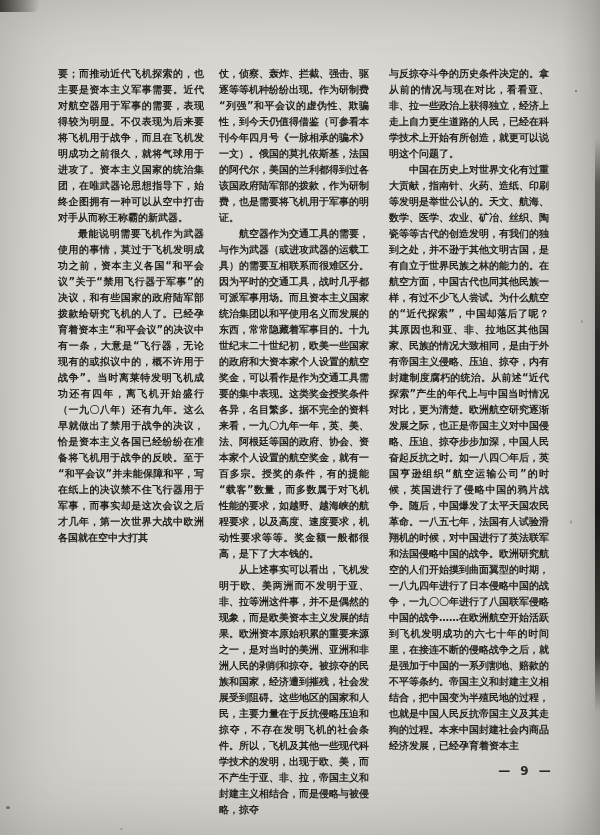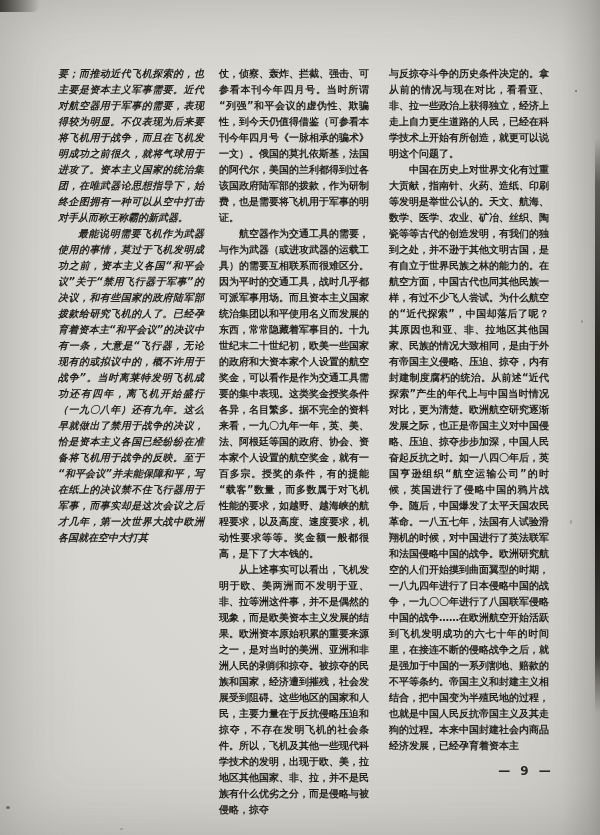--- a/index.html
+++ b/index.html
@@ -24,21 +24,21 @@
   .text-column {
     position: absolute;
     top: 66px;
     text-align: justify;
     color: #26231f;
     font-weight: 700;
     font-size: 10px;
     line-height: 16px;
     letter-spacing: 0px;
   }
-  .col-1 { left: 58px;  width: 146px; font-style: italic; }
+  .col-1 { left: 58px;  width: 146px; }
   .col-2 { left: 219px; width: 150px; }
   .col-3 { left: 389px; width: 160px; }
   .text-column p {
     margin: 0;
     text-indent: 0;
   }
   .text-column p.indent {
     text-indent: 2em;
   }
   .page-number {
@@ -104,23 +104,23 @@
 </head>
 <body>
 
 <div class="page">
 
   <div class="text-column col-1">
       <p>要；而推动近代飞机探索的，也主要是资本主义军事需要。近代对航空器用于军事的需要，表现得较为明显。不仅表现为后来要将飞机用于战争，而且在飞机发明成功之前很久，就将气球用于进攻了。资本主义国家的统治集团，在唯武器论思想指导下，始终企图拥有一种可以从空中打击对手从而称王称霸的新武器。</p>
       <p class="indent">最能说明需要飞机作为武器使用的事情，莫过于飞机发明成功之前，资本主义各国“和平会议”关于“禁用飞行器于军事”的决议，和有些国家的政府陆军部拨款给研究飞机的人了。已经孕育着资本主“和平会议”的决议中有一条，大意是“飞行器，无论现有的或拟议中的，概不许用于战争”。当时离莱特发明飞机成功还有四年，离飞机开始盛行（一九〇八年）还有九年。这么早就做出了禁用于战争的决议，恰是资本主义各国已经纷纷在准备将飞机用于战争的反映。至于“和平会议”并未能保障和平，写在纸上的决议禁不住飞行器用于军事，而事实却是这次会议之后才几年，第一次世界大战中欧洲各国就在空中大打其</p>
     </div>
   <div class="text-column col-2">
-      <p>仗，侦察、轰炸、拦截、强击、可参看本刊今年四月号。当时所谓“列强”和平会议的虚伪性、欺骗性，到今天仍值得借鉴（可参看本刊今年四月号《一脉相承的骗术》一文）。俄国的莫扎依斯基，法国的阿代尔，美国的兰利都得到过各该国政府陆军部的拨款，作为研制费，也是需要将飞机用于军事的明证。</p>
+      <p>仗，侦察、轰炸、拦截、强击、驱逐等等机种纷纷出现。作为研制费“列强”和平会议的虚伪性、欺骗性，到今天仍值得借鉴（可参看本刊今年四月号《一脉相承的骗术》一文）。俄国的莫扎依斯基，法国的阿代尔，美国的兰利都得到过各该国政府陆军部的拨款，作为研制费，也是需要将飞机用于军事的明证。</p>
       <p class="indent">航空器作为交通工具的需要，与作为武器（或进攻武器的运载工具）的需要互相联系而很难区分。因为平时的交通工具，战时几乎都可派军事用场。而且资本主义国家统治集团以和平使用名义而发展的东西，常常隐藏着军事目的。十九世纪末二十世纪初，欧美一些国家的政府和大资本家个人设置的航空奖金，可以看作是作为交通工具需要的集中表现。这类奖金授奖条件各异，名目繁多。据不完全的资料来看，一九〇九年一年，英、美、法、阿根廷等国的政府、协会、资本家个人设置的航空奖金，就有一百多宗。授奖的条件，有的提能“载客”数量，而多数属于对飞机性能的要求，如越野、越海峡的航程要求，以及高度、速度要求，机动性要求等等。奖金额一般都很高，是下了大本钱的。</p>
-      <p class="indent">从上述事实可以看出，飞机发明于欧、美两洲而不发明于亚、非、拉等洲这件事，并不是偶然的现象，而是欧美资本主义发展的结果。欧洲资本原始积累的重要来源之一，是对当时的美洲、亚洲和非洲人民的剥削和掠夺。被掠夺的民族和国家，经济遭到摧残，社会发展受到阻碍。这些地区的国家和人民，主要力量在于反抗侵略压迫和掠夺，不存在发明飞机的社会条件。所以，飞机及其他一些现代科学技术的发明，出现于欧、美，拉地区其他国家、非、拉，并不是民族有什么优劣之分，而是侵略与被侵略，掠夺</p>
+      <p class="indent">从上述事实可以看出，飞机发明于欧、美两洲而不发明于亚、非、拉等洲这件事，并不是偶然的现象，而是欧美资本主义发展的结果。欧洲资本原始积累的重要来源之一，是对当时的美洲、亚洲和非洲人民的剥削和掠夺。被掠夺的民族和国家，经济遭到摧残，社会发展受到阻碍。这些地区的国家和人民，主要力量在于反抗侵略压迫和掠夺，不存在发明飞机的社会条件。所以，飞机及其他一些现代科学技术的发明，出现于欧、美，而不产生于亚、非、拉，帝国主义和封建主义相结合，而是侵略与被侵略，掠夺</p>
     </div>
   <div class="text-column col-3">
       <p>与反掠夺斗争的历史条件决定的。拿从前的情况与现在对比，看看亚、非、拉一些政治上获得独立，经济上走上自力更生道路的人民，已经在科学技术上开始有所创造，就更可以说明这个问题了。</p>
       <p class="indent">中国在历史上对世界文化有过重大贡献，指南针、火药、造纸、印刷等发明是举世公认的。天文、航海、数学、医学、农业、矿冶、丝织、陶瓷等等古代的创造发明，有我们的独到之处，并不逊于其他文明古国，是有自立于世界民族之林的能力的。在航空方面，中国古代也同其他民族一样，有过不少飞人尝试。为什么航空的“近代探索”，中国却落后了呢？其原因也和亚、非、拉地区其他国家、民族的情况大致相同，是由于外有帝国主义侵略、压迫、掠夺，内有封建制度腐朽的统治。从前述“近代探索”产生的年代上与中国当时情况对比，更为清楚。欧洲航空研究逐渐发展之际，也正是帝国主义对中国侵略、压迫、掠夺步步加深，中国人民奋起反抗之时。如一八四〇年后，英国亨逊组织“航空运输公司”的时候，英国进行了侵略中国的鸦片战争。随后，中国爆发了太平天国农民革命。一八五七年，法国有人试验滑翔机的时候，对中国进行了英法联军和法国侵略中国的战争。欧洲研究航空的人们开始摸到曲面翼型的时期，一八九四年进行了日本侵略中国的战争，一九〇〇年进行了八国联军侵略中国的战争……在欧洲航空开始活跃到飞机发明成功的六七十年的时间里，在接连不断的侵略战争之后，就是强加于中国的一系列割地、赔款的不平等条约。帝国主义和封建主义相结合，把中国变为半殖民地的过程，也就是中国人民反抗帝国主义及其走狗的过程。本来中国封建社会内商品经济发展，已经孕育着资本主</p>
     </div>
 
   <div class="page-number">— 9 —</div>
 
   <div class="corner-smudge"></div>
   <div class="edge-shade"></div>

